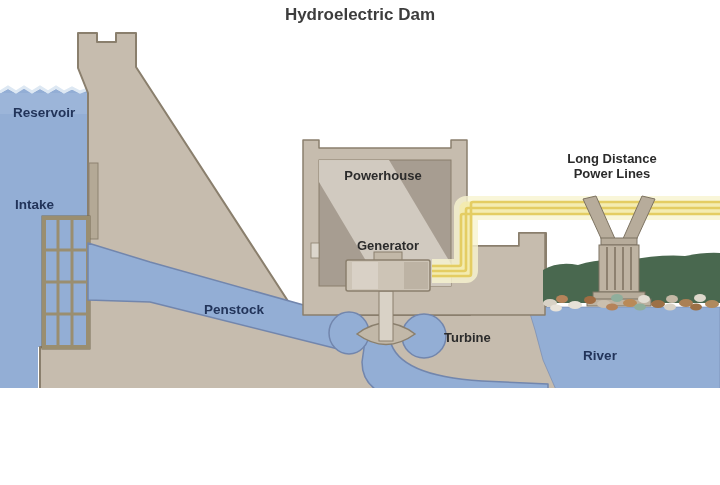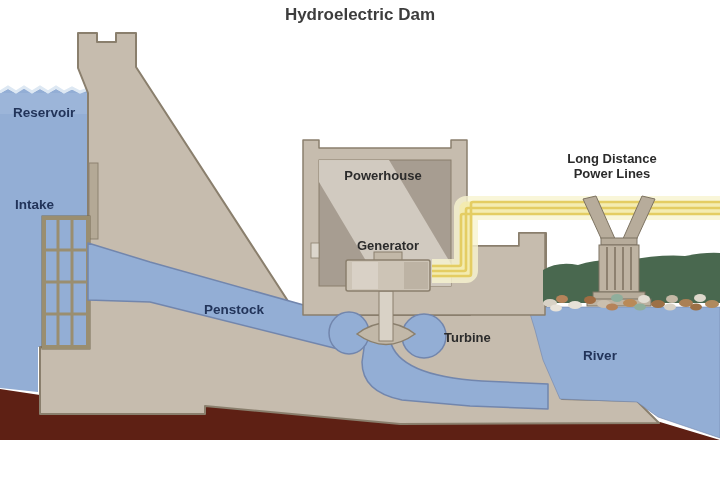--- a/index.html
+++ b/index.html
@@ -1,16 +1,16 @@
 <!DOCTYPE html>
 <html><head>
 <meta charset="utf-8">
 <style>
   html,body{margin:0;padding:0;background:#ffffff;}
-  .stage{position:relative;width:720px;height:440px;background:#ffffff;overflow:hidden;
+  .stage{position:relative;width:720px;height:388px;background:#ffffff;overflow:hidden;
          font-family:"Liberation Sans",sans-serif;}
   svg{display:block;}
   .t-title{font-family:"Liberation Sans",sans-serif;font-weight:bold;font-size:17px;fill:#3d3d3d;}
   .lbl-water{font-family:"Liberation Sans",sans-serif;font-weight:bold;font-size:13.5px;fill:#22345a;}
   .lbl-dark{font-family:"Liberation Sans",sans-serif;font-weight:bold;font-size:13px;fill:#2b2b2b;}
 </style>
 </head>
 <body>
 
 <div class="stage">

